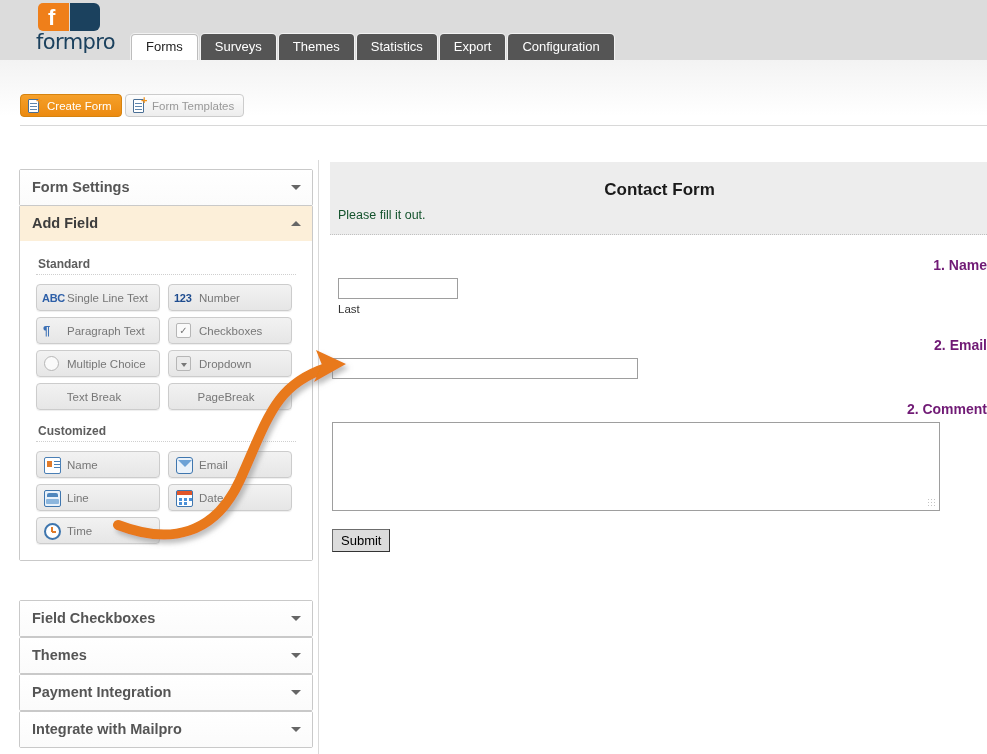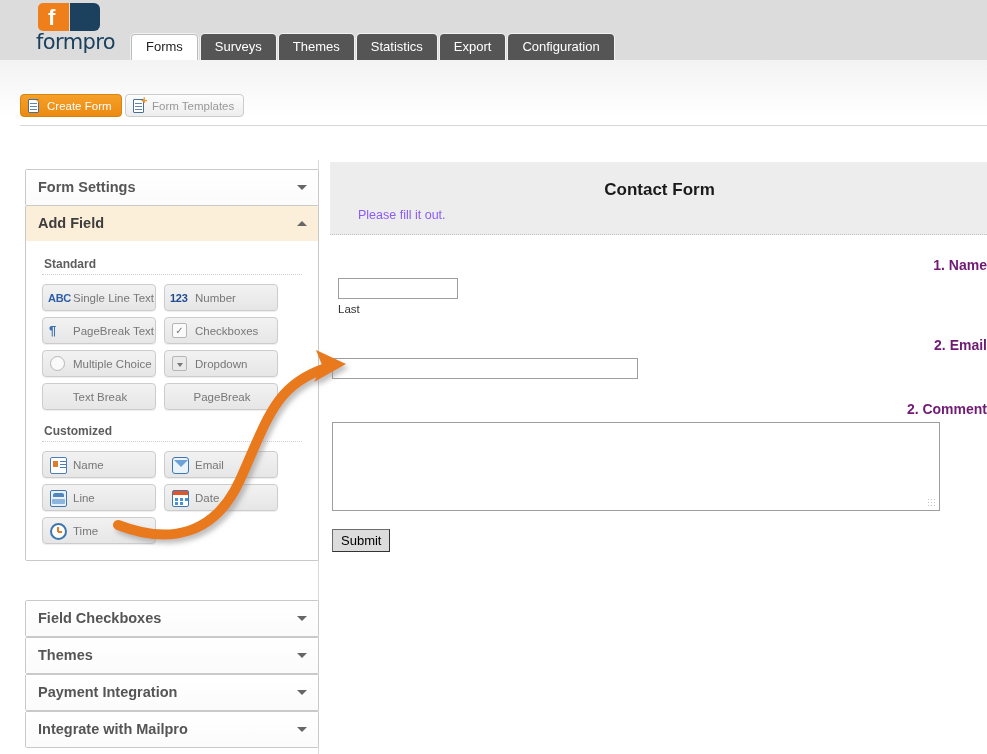--- a/index.html
+++ b/index.html
@@ -103,21 +103,21 @@
   }
 
   
   .divider {
     position:absolute; left:318px; top:160px; width:1px; height:594px;
     background:#d9d9d9;
   }
 
   
   .acc {
-    position:absolute; left:25px; width:294px;
+    position:absolute; left:19px; width:294px;
     border:1px solid #c9c9c9; background:#ffffff;
     border-radius:2px;
   }
   .acc-head {
     height:35px; line-height:35px; padding:0 12px;
     font-size:14.5px; font-weight:bold; color:#555555;
     position:relative; cursor:pointer;
     background:linear-gradient(to bottom,#ffffff,#fbfbfb);
   }
   .acc-head.open {
@@ -134,21 +134,21 @@
   .acc-body { background:#ffffff; padding:12px 16px 16px 16px; }
 
   .sect-label {
     font-size:12px; color:#5d5d5d; font-weight:bold;
     margin:4px 0 3px 2px;
   }
   .sect-rule { border-bottom:1px dotted #cfcfcf; margin-bottom:9px; }
 
   .fgrid { display:flex; flex-wrap:wrap; gap:6px 8px; }
   .fbtn {
-    width:114px; height:27px; line-height:26px;
+    width:124px; height:27px; line-height:26px;
     background:linear-gradient(to bottom,#f2f2f2,#e6e6e6);
     border:1px solid #cccccc; border-radius:4px;
     font-size:11.5px; color:#777777; position:relative;
     cursor:pointer; box-shadow:0 1px 1px rgba(0,0,0,0.07);
   }
   .fbtn .lbl { position:absolute; left:30px; top:0; }
   .fbtn.center .lbl { left:0; width:114px; text-align:center; }
 
   .ic { position:absolute; left:7px; top:5px; width:17px; height:17px; }
   .ic-abc { left:5px; top:0; width:22px; line-height:26px; font-size:11px;
@@ -207,21 +207,21 @@
   .ic-clock:after { content:""; position:absolute; left:6px; top:6px;
     width:4px; height:1.5px; background:#e07b2a; }
 
   
   .preview { position:absolute; left:330px; top:162px; width:657px; }
   .form-head {
     background:#ededed; padding:18px 0 12px 0; width:657px;
     border-bottom:1px dotted #c0c0c0;
   }
   .form-title { font-size:17px; font-weight:bold; color:#1a1a1a; padding-left:2px;text-align:center; }
-  .form-sub { font-size:12.5px; color:#8b5cf6; margin-top:8px; padding-left:8px;margin-left:20px; }
+  .form-sub { font-size:12.5px; color:#14532d; margin-top:8px; padding-left:8px; }
 
   .q { margin-top:22px; padding-left:2px; }
   .q-label { font-size:14px; font-weight:bold; color:#701a75;text-align:right; }
   .inp {
     border:1px solid #9e9e9e; background:#ffffff; height:21px;
     margin-top:5px; display:inline-block;
   }
   .sub-lab { font-size:11.5px; color:#333333; margin-top:4px; }
   .ta {
     border:1px solid #9e9e9e; background:#ffffff;
@@ -310,21 +310,21 @@
       <div class="fbtn">
         <span class="ic ic-abc">ABC</span>
         <span class="lbl">Single Line Text</span>
       </div>
       <div class="fbtn">
         <span class="ic ic-123">123</span>
         <span class="lbl">Number</span>
       </div>
       <div class="fbtn">
         <span class="ic ic-para">¶</span>
-        <span class="lbl">PageBreak Text</span>
+        <span class="lbl">Paragraph Text</span>
       </div>
       <div class="fbtn">
         <span class="ic ic-check">✓</span>
         <span class="lbl">Checkboxes</span>
       </div>
       <div class="fbtn">
         <span class="ic ic-radio"></span>
         <span class="lbl">Multiple Choice</span>
       </div>
       <div class="fbtn">

